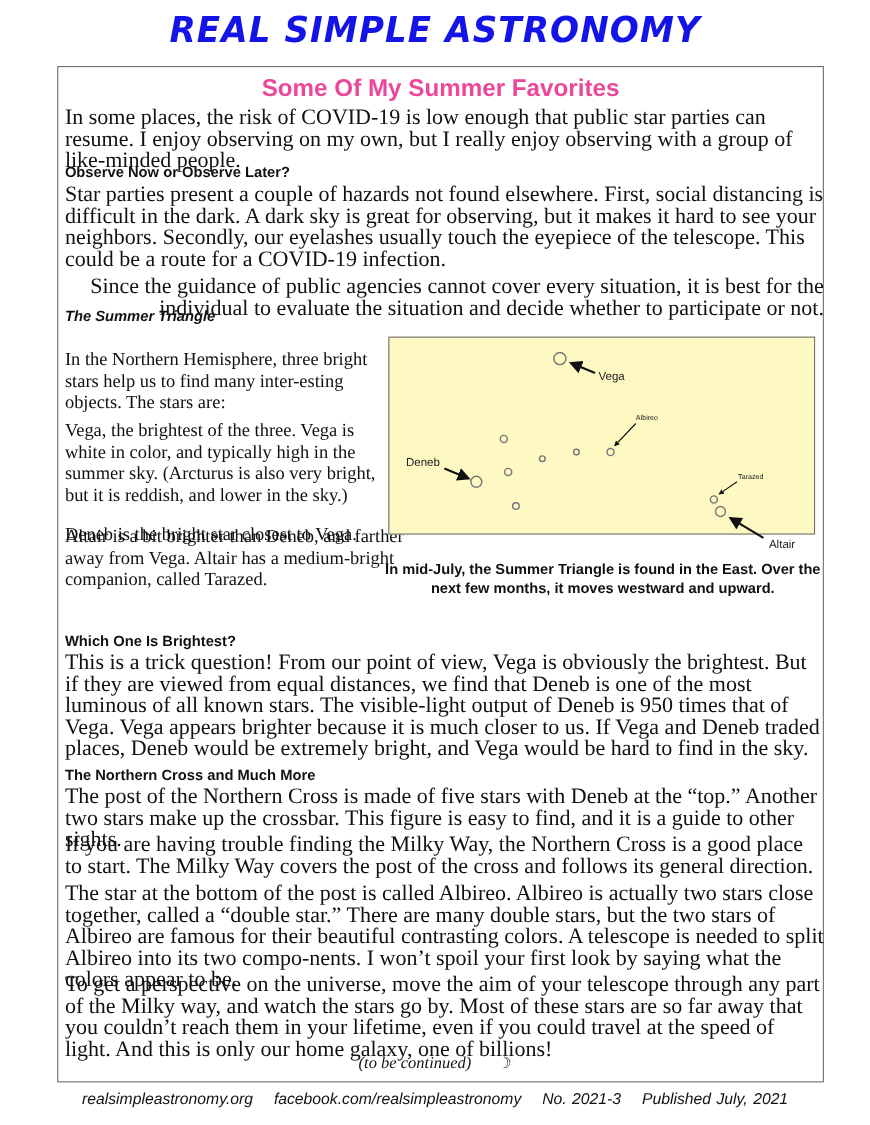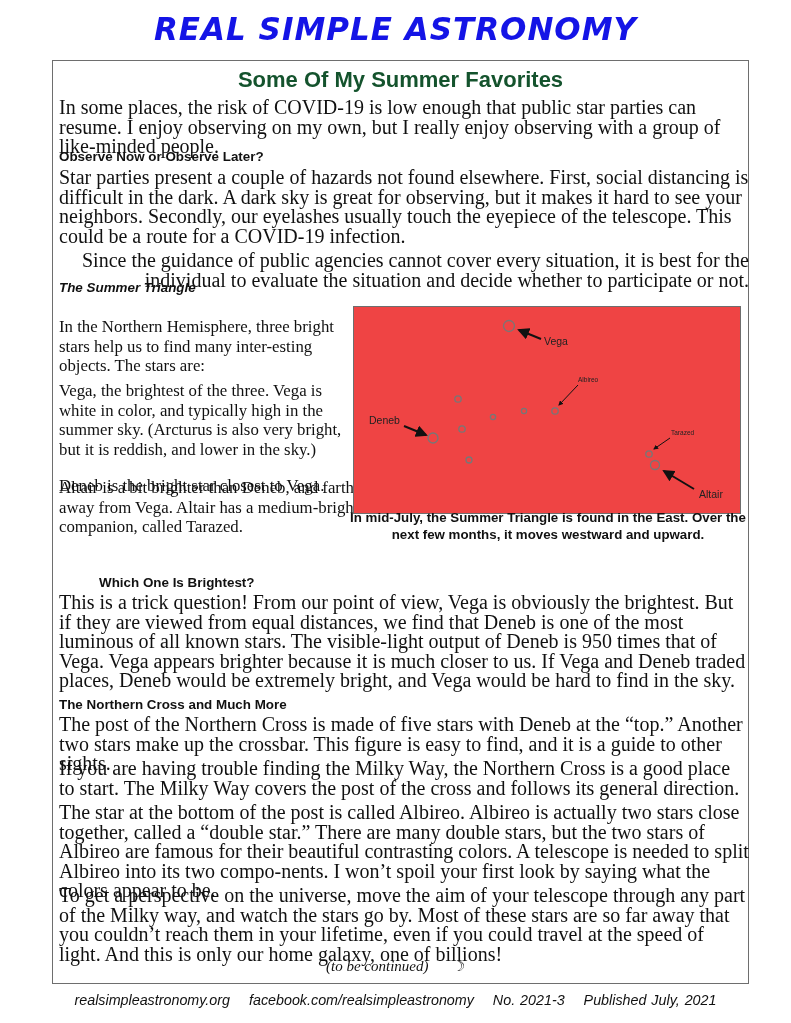--- a/index.html
+++ b/index.html
@@ -8,35 +8,35 @@
     position: absolute; left: 0; top: 10px; width: 791px; text-align: center;
     font-family: "DejaVu Sans", sans-serif; font-weight: bold; font-style: italic;
     color: #1414e6; font-size: 31px; letter-spacing: 1px; transform: scaleY(1.05);
   }
   .frame {
     position: absolute; left: 52px; top: 60px; width: 697px; height: 924px;
     border: 1px solid #6e6e6e; box-sizing: border-box;
   }
   .title {
     position: absolute; left: 52px; top: 67px; width: 697px; text-align: center;
-    font-family: "Liberation Sans", sans-serif; font-weight: bold; color: #14532d; font-size: 22px;
+    font-family: "Liberation Sans", sans-serif; font-weight: bold; color: #ec4899; font-size: 22px;
   }
   .p {
     position: absolute; left: 59px; width: 690px;
     font-family: "Liberation Serif", serif; font-size: 20px; line-height: 19.5px; color: #111;
     margin: 0;
   }
   .h {
     position: absolute; left: 59px;
     font-family: "Liberation Sans", sans-serif; font-weight: bold; font-size: 13.4px; color: #111;
   }
   .narrow { width: 300px; font-size: 16.8px; }
   .figure {
-    position: absolute; left: 353px; top: 306px; width: 388px; height: 208px;
-    border: 1px solid #6e6e6e; box-sizing: border-box; background: #ef4444;
+    position: absolute; left: 353px; top: 306px; width: 388px; height: 180px;
+    border: 1px solid #6e6e6e; box-sizing: border-box; background: #fef9c3;
   }
   .figure svg { position: absolute; left: 0; top: 0; }
   .caption {
     position: absolute; left: 348px; top: 509px; width: 400px; text-align: center;
     font-family: "Liberation Sans", sans-serif; font-weight: bold; font-size: 13.3px; line-height: 17px; color: #111;
   }
   .tbc {
     position: absolute; left: 0; top: 958px; width: 791px; text-align: center;
     font-family: "Liberation Serif", serif; font-style: italic; font-size: 15px; color: #111;
   }
@@ -103,21 +103,21 @@
 
     <line x1="316" y1="131" x2="300" y2="142" stroke="#111" stroke-width="1" marker-end="url(#ahs)"></line>
     <text class="lbl" x="317" y="128" font-size="6.5">Tarazed</text>
 
     <line x1="340" y1="182" x2="310" y2="164" stroke="#111" stroke-width="2" marker-end="url(#ah)"></line>
     <text class="lbl" x="345" y="191" font-size="10.5">Altair</text>
   </svg>
 </div>
 <div class="caption">In mid-July, the Summer Triangle is found in the East.  Over the next few months, it moves westward and upward.</div>
 
-<div class="h" style="top:575px;margin-left:40px;">Which One Is Brightest?</div>
+<div class="h" style="top:575px;">Which One Is Brightest?</div>
 <p class="p" style="top:593px;">This is a trick question!  From our point of view, Vega is obviously the brightest.  But if they are viewed from equal distances, we find that Deneb is one of the most luminous of all known stars.  The visible-light output of Deneb is 950 times that of Vega.  Vega appears brighter because it is much closer to us.  If Vega and Deneb traded places, Deneb would be extremely bright, and Vega would be hard to find in the sky.</p>
 
 <div class="h" style="top:697px;">The Northern Cross and Much More</div>
 <p class="p" style="top:715px;">The post of the Northern Cross is made of five stars with Deneb at the “top.”  Another two stars make up the crossbar.   This figure is easy to find, and it is a guide to other sights.</p>
 <p class="p" style="top:759px;">If you are having trouble finding the Milky Way, the Northern Cross is a good place to start.  The Milky Way covers the post of the cross and follows its general direction.</p>
 <p class="p" style="top:803px;">The star at the bottom of the post is called Albireo.  Albireo is actually two stars close together, called a “double star.”  There are many double stars, but the two stars of Albireo are famous for their beautiful contrasting colors.  A telescope is needed to split Albireo into its two compo-nents.  I won’t spoil your first look by saying what the colors appear to be.</p>
 <p class="p" style="top:886px;">To get a perspective on the universe, move the aim of your telescope through any part of the Milky way, and watch the stars go by.  Most of these stars are so far away that you couldn’t reach them in your lifetime, even if you could travel at the speed of light.  And this is only our home galaxy, one of billions!</p>
 
 <div class="tbc">
   <span>(to be continued)</span><span class="moon">☽</span>

